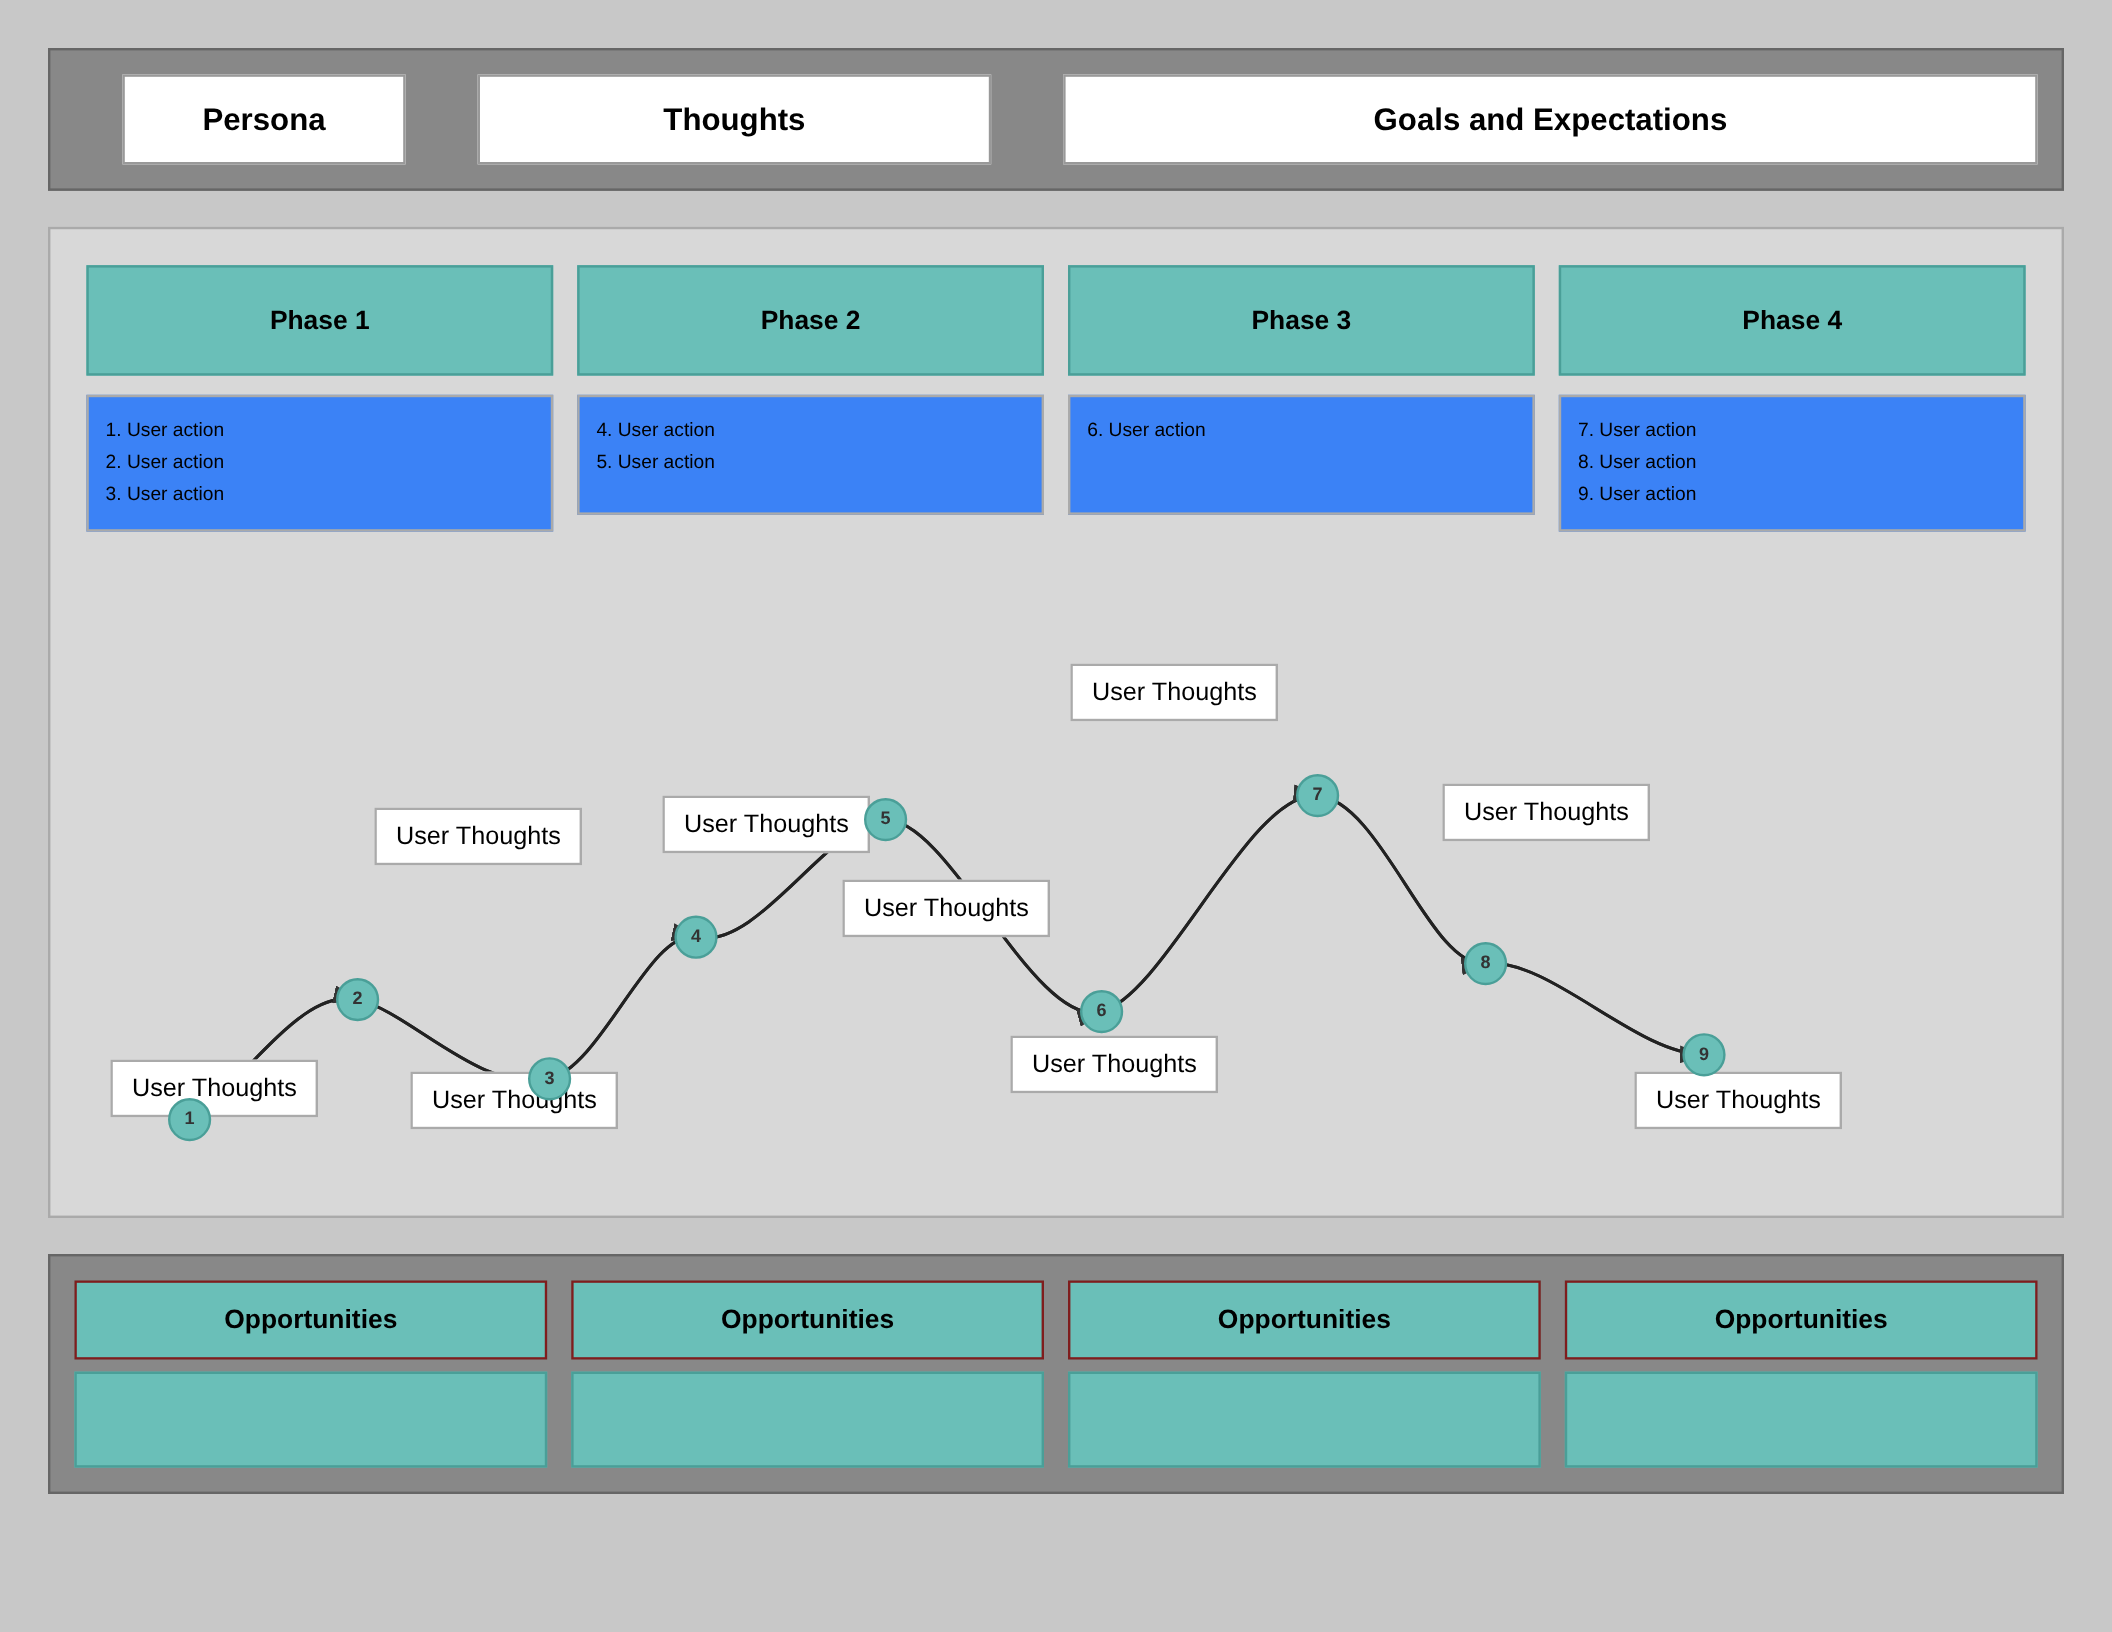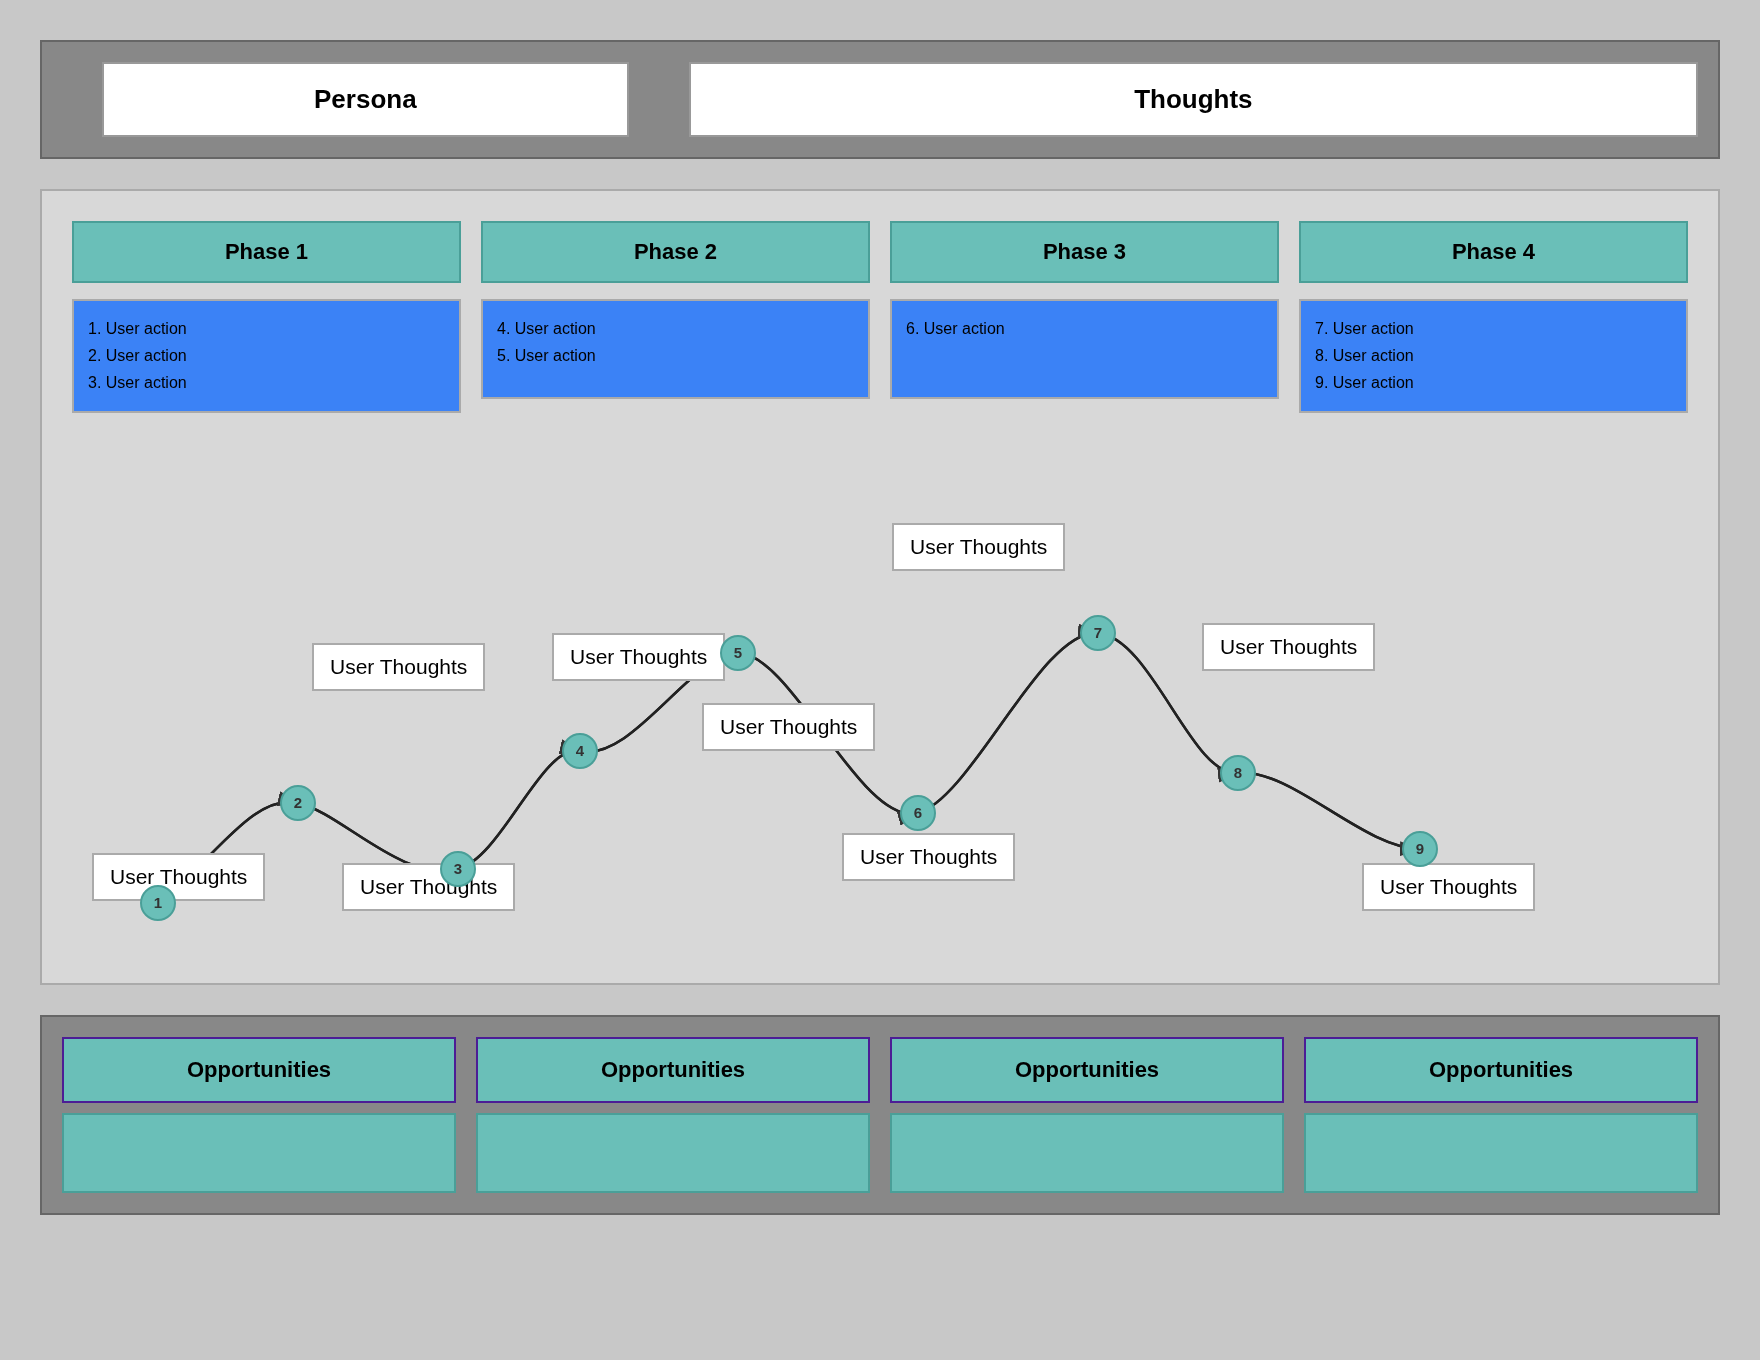--- a/index.html
+++ b/index.html
@@ -52,21 +52,21 @@
     }
     .phase-col {
       flex: 1;
       display: flex;
       flex-direction: column;
       gap: 16px;
     }
     .phase-header {
       background: #6abfb8;
       border: 2px solid #4a9f98;
-      padding: 16px;
+      padding: 31px;
       text-align: center;
       font-size: 22px;
       font-weight: bold;
     }
     .phase-actions {
       background: #3b82f6;
       border: 2px solid #aaa;
       padding: 14px;
       font-size: 16px;
       line-height: 1.7;
@@ -125,21 +125,21 @@
       gap: 20px;
     }
     .opportunity-col {
       flex: 1;
       display: flex;
       flex-direction: column;
       gap: 10px;
     }
     .opportunity-header {
       background: #6abfb8;
-      border: 2px solid #4c1d95;
+      border: 2px solid #7f1d1d;
       padding: 18px;
       text-align: center;
       font-size: 22px;
       font-weight: bold;
     }
     .opportunity-body {
       background: #6abfb8;
       border: 2px solid #4a9f98;
       min-height: 80px;
       flex: 1;
@@ -147,20 +147,23 @@
   </style>
 </head>
 <body>
 
 <div class="top-section">
   <div class="top-box persona">
     <span>Persona</span>
   </div>
   <div class="top-box scenario">
     <span>Thoughts</span>
+  </div>
+  <div class="top-box goals">
+    <span>Goals and Expectations</span>
   </div>
 </div>
 
 <div class="middle-section">
 
   <div class="phases-row">
 
     <div class="phase-col">
       <div class="phase-header">
         <span>Phase 1</span>

